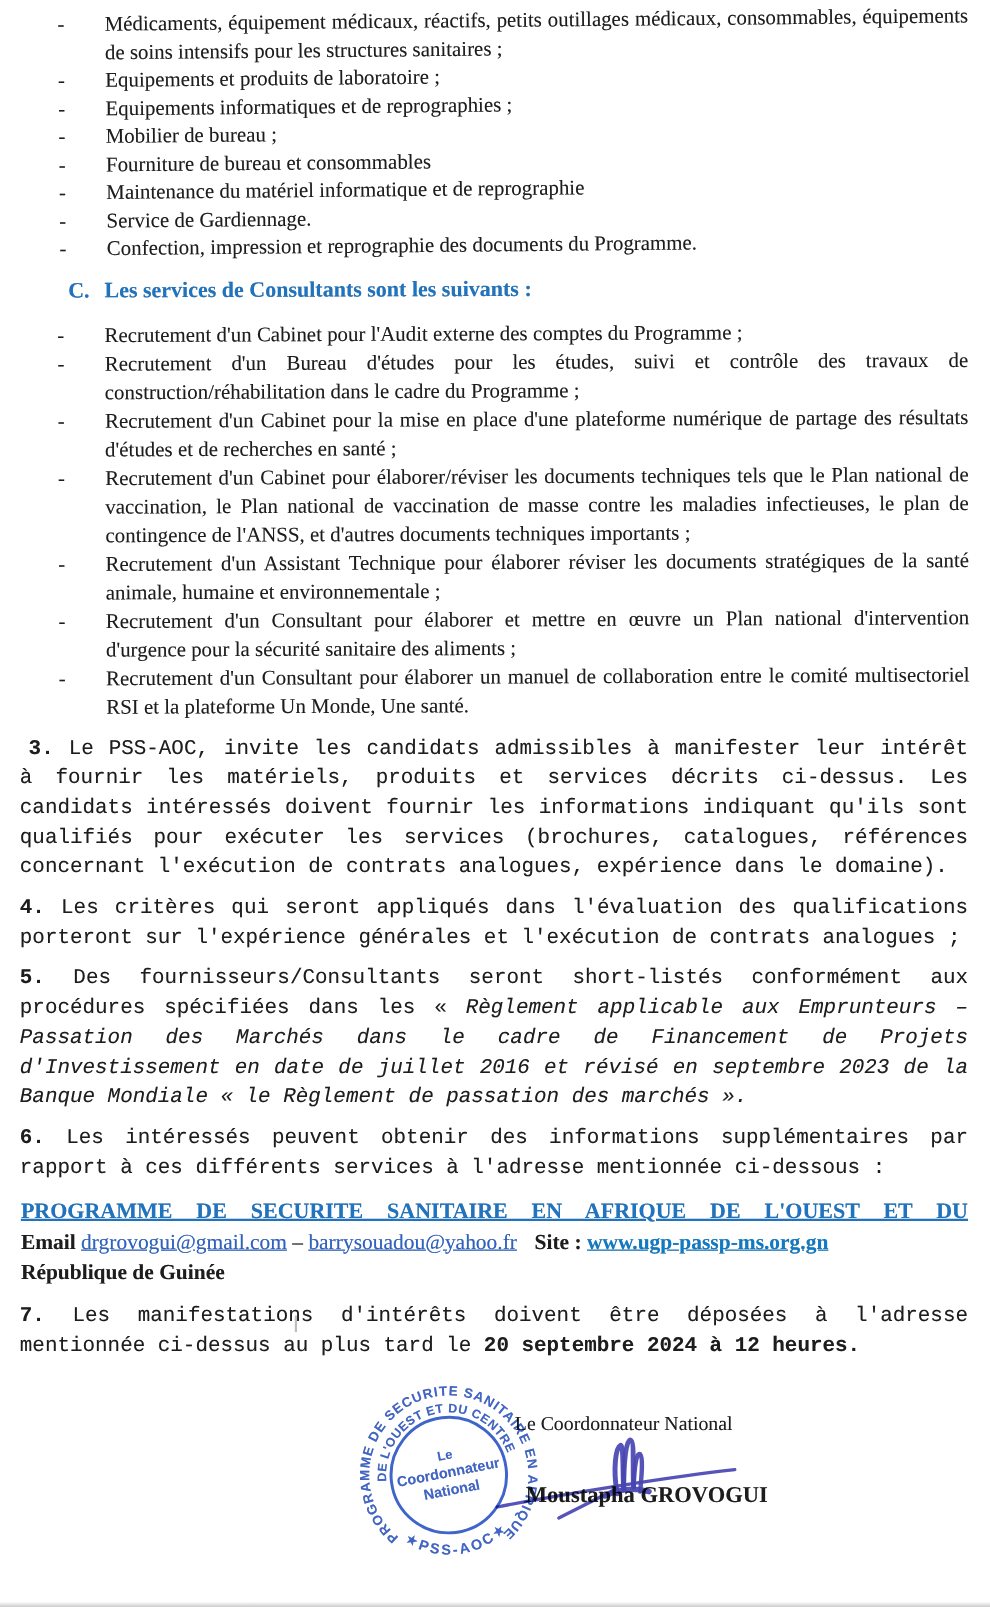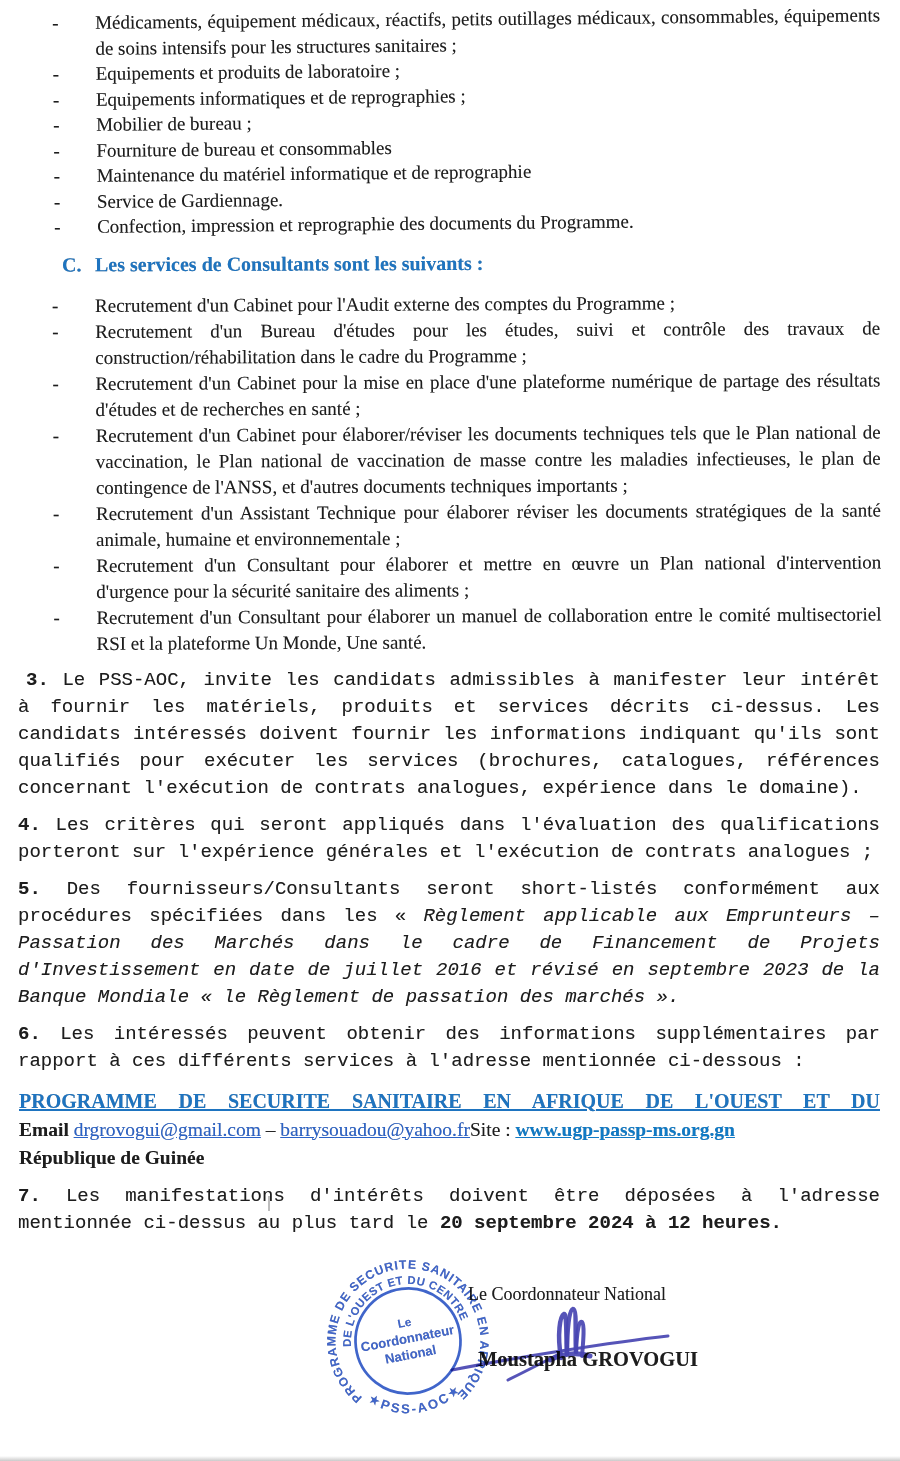--- a/index.html
+++ b/index.html
@@ -38,21 +38,21 @@
   .p7{margin-top:12px;}
 
   
   .org{margin:12px 20px 0 19px;color:var(--blue);font-weight:700;font-size:20px;line-height:28px;}
   .org .l1{text-align:justify;text-align-last:justify;text-decoration:underline;}
   .addr{margin:1px 20px 0 19px;font-weight:700;font-size:19.5px;line-height:27px;}
   .addr .l1{text-align:justify;text-align-last:justify;}
   .email-line{margin:1px 20px 0 19px;font-size:19.5px;line-height:27px;}
   .email-line .lbl{font-weight:700;text-align:right;}
   .email-line .link{color:var(--link);text-decoration:underline;cursor:pointer;}
-  .email-line .site-lbl{font-weight:400;}
+  .email-line .site-lbl{font-weight:700;margin-left:16px;}
   .email-line .site-link{color:var(--sitelink);font-weight:700;text-decoration:underline;cursor:pointer;}
   .country{margin:1px 20px 0 19px;font-weight:700;font-size:19.5px;line-height:27px;}
 
   
   .signer-title{position:absolute;left:468px;top:1284px;font-size:18px;font-weight:400;}
   .signer-name{position:absolute;left:478px;top:1348px;font-size:20.5px;font-weight:700;}
   .stamp{position:absolute;left:313px;top:1246px;width:190px;height:190px;mix-blend-mode:multiply;opacity:.92;}
   .stamp text{font-family:"Liberation Sans","DejaVu Sans",sans-serif;font-weight:700;fill:var(--stamp);}
   .stamp circle{fill:none;stroke:var(--stamp);}
   .sig{position:absolute;left:428px;top:1296px;width:260px;height:120px;mix-blend-mode:multiply;}

